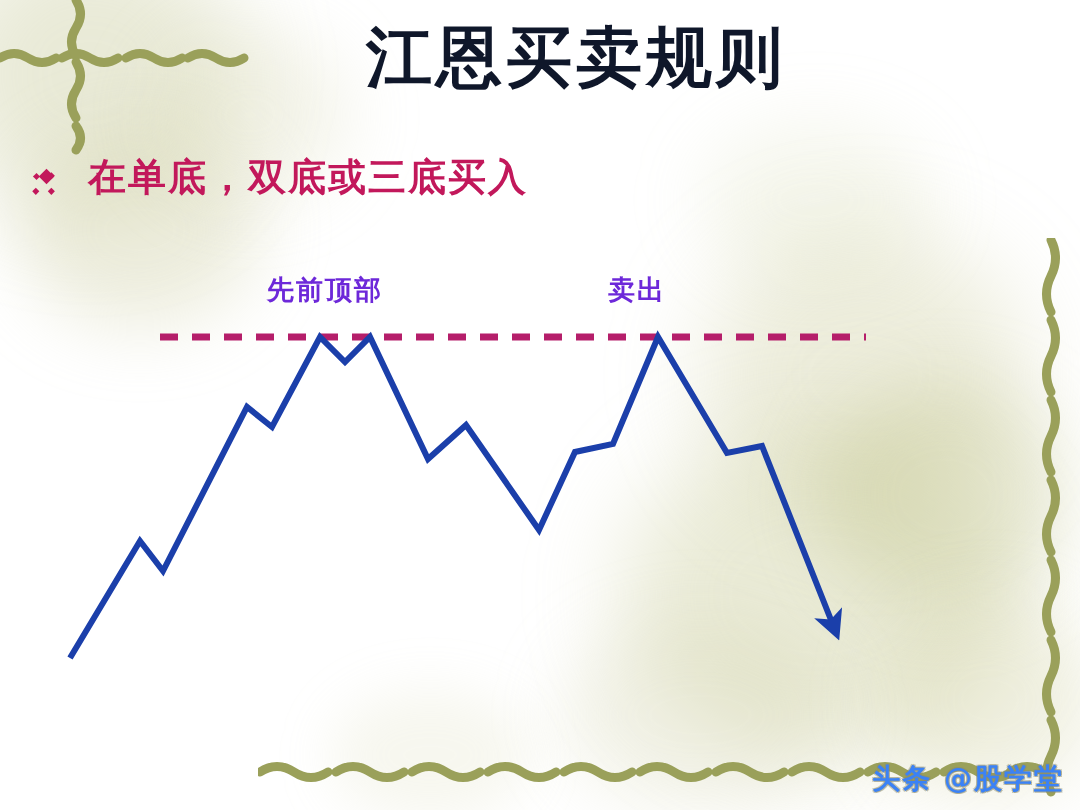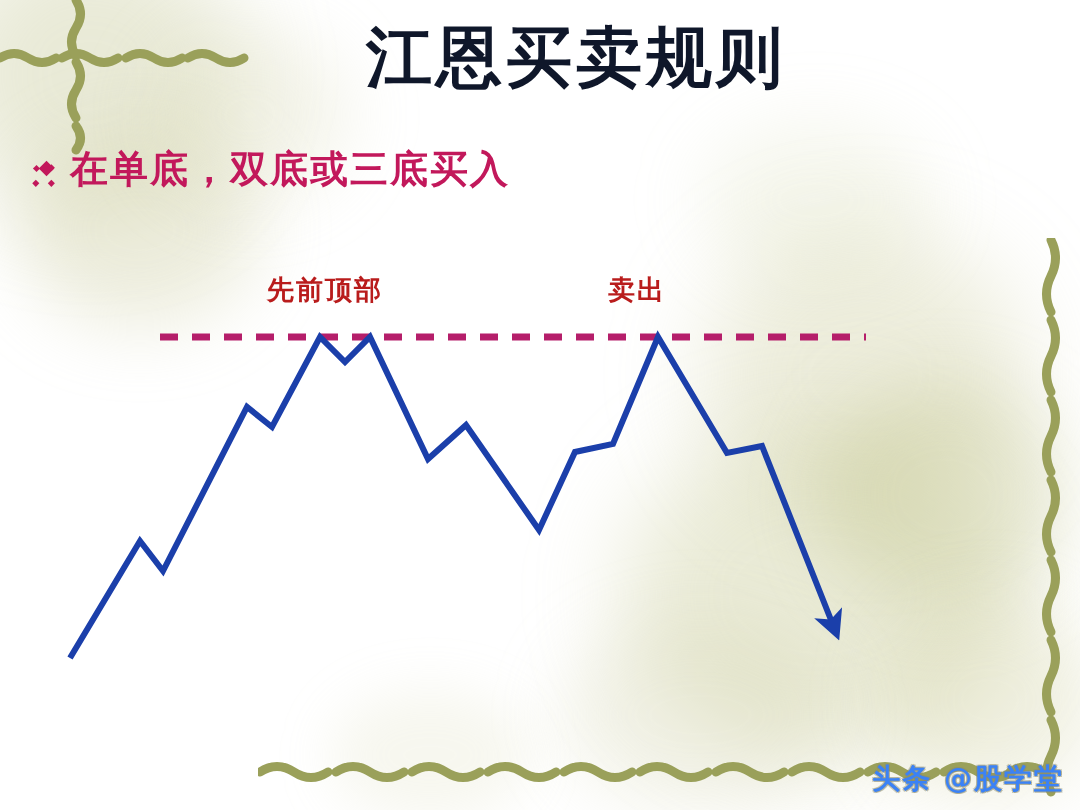--- a/index.html
+++ b/index.html
@@ -54,24 +54,24 @@
     color: #0f172a;
     line-height: 1.25;
     white-space: nowrap;
     padding-left: 36px;
   }
 
   
   #bullet-row {
     position: absolute;
     left: 34px;
-    top: 148px;
+    top: 156px;
     display: flex;
     align-items: center;
-    gap: 10px;
+    gap: 28px;
   }
   #bullet-marker {
     width: 26px;
     height: 26px;
     position: relative;
     flex: 0 0 auto;
   }
   #bullet-marker::before,
   #bullet-marker::after {
     content: "";
@@ -97,21 +97,21 @@
     line-height: 1.1;
     white-space: nowrap;
   }
 
   
   .chart-label {
     position: absolute;
     font-family: "DejaVu Serif", "Liberation Serif", serif;
     font-size: 27px;
     font-weight: bold;
-    color: #b91c1c;
+    color: #6d28d9;
     letter-spacing: 2px;
     white-space: nowrap;
   }
   #label-prev-top { left: 267px; top: 272px; }
   #label-sell     { left: 608px; top: 272px; }
 
   
   #chart-svg {
     position: absolute;
     left: 0;

